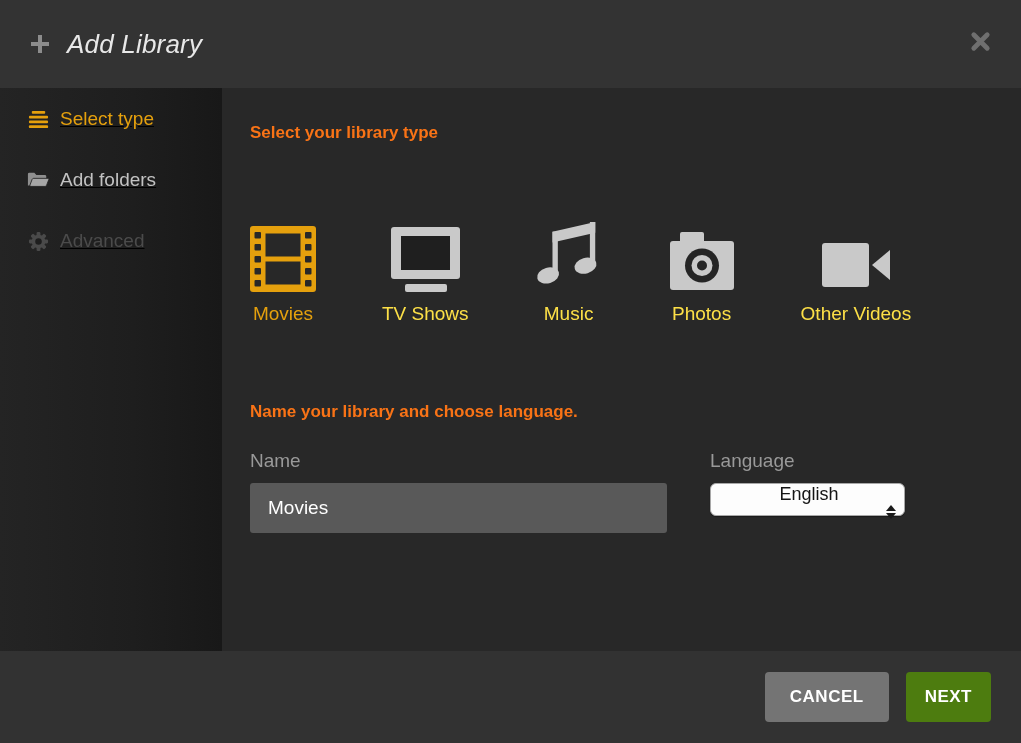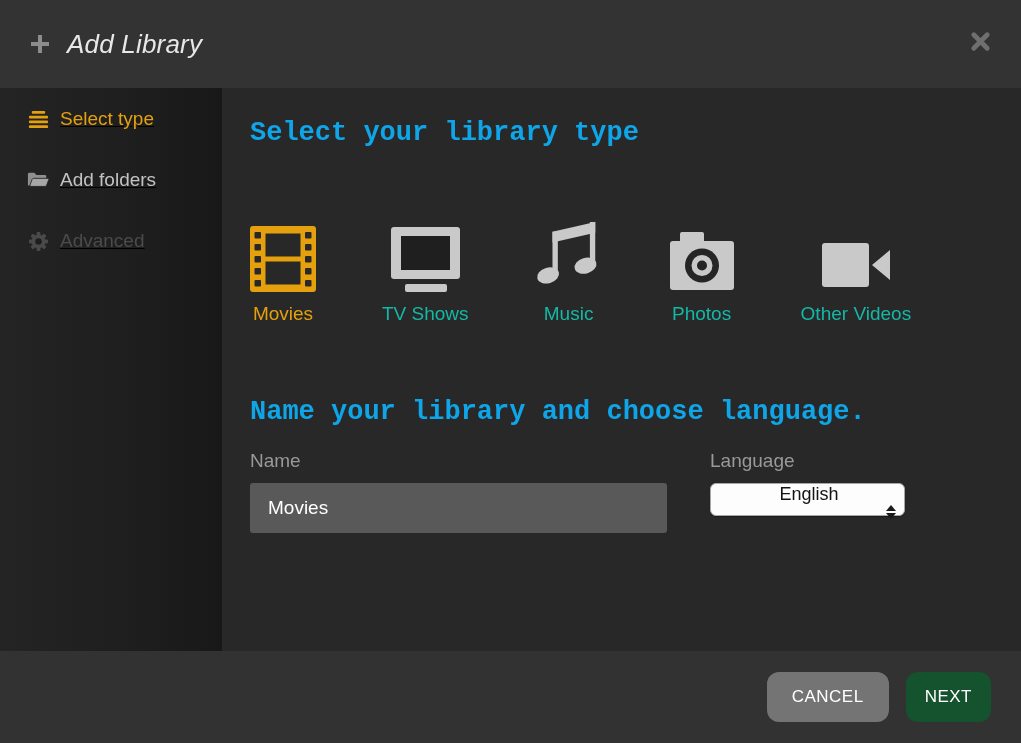--- a/index.html
+++ b/index.html
@@ -32,31 +32,31 @@
   .side-item .ic{width:22px;height:22px;margin-right:11px;display:flex;align-items:center;justify-content:center;flex:0 0 auto;}
   .side-item.active{color:#e5a00d;}
   .side-item.normal{color:#c3c3c3;}
   .side-item.disabled{color:#4b4b4b;cursor:default;}
   
   .main{
     position:absolute;left:222px;top:88px;right:0;bottom:92px;
     padding:0 0 0 28px;box-sizing:border-box;
   }
   .sect-h{
-    margin:0;font-size:27px;font-weight:600;color:#0ea5e9;line-height:28px;font-family:Liberation Mono, monospace;
+    margin:0;font-size:17px;font-weight:600;color:#f97316;line-height:28px;
   }
   .sect-h.first{padding-top:31px;}
   .types{
     display:flex;gap:66px;margin-top:67px;align-items:flex-end;
   }
   .type-item{
     display:flex;flex-direction:column;align-items:center;min-width:66px;cursor:pointer;
   }
   .type-item .tico{height:78px;display:flex;align-items:flex-end;justify-content:center;}
-  .type-item .tlabel{margin-top:10px;font-size:19px;color:#14b8a6;line-height:24px;white-space:nowrap;}
+  .type-item .tlabel{margin-top:10px;font-size:19px;color:#fde047;line-height:24px;white-space:nowrap;}
   .type-item.selected .tlabel{color:#e5a00d;}
   .sect-h.second{margin-top:72px;}
   .fields{display:flex;margin-top:24px;}
   .fgroup{display:flex;flex-direction:column;}
   .fgroup.name{width:417px;margin-right:43px;}
   .flabel{font-size:19px;color:#999999;line-height:22px;margin-bottom:11px;}
   .name-input{
     width:417px;height:50px;box-sizing:border-box;border:none;border-radius:3px;
     background:#595959;color:#ffffff;font-size:19px;padding:0 18px;outline:none;
     font-family:"Liberation Sans","DejaVu Sans",sans-serif;
@@ -71,26 +71,26 @@
   .lang-select .stepper i{display:block;width:0;height:0;border-left:5px solid transparent;border-right:5px solid transparent;}
   .lang-select .stepper .up{border-bottom:6px solid #1a1a1a;}
   .lang-select .stepper .dn{border-top:6px solid #1a1a1a;}
   
   .ftr{
     position:absolute;left:0;right:0;bottom:0;height:92px;background:#323232;
     display:flex;align-items:flex-start;justify-content:flex-end;gap:17px;
     padding:21px 30px 0 0;box-sizing:border-box;
   }
   .btn{
-    height:50px;border:none;border-radius:12px;color:#ffffff;font-weight:400;
+    height:50px;border:none;border-radius:4px;color:#ffffff;font-weight:700;
     font-size:17px;letter-spacing:.5px;display:flex;align-items:center;justify-content:center;
     cursor:pointer;font-family:"Liberation Sans","DejaVu Sans",sans-serif;
   }
   .btn.cancel{background:#747474;padding:0 25px;}
-  .btn.next{background:#14532d;padding:0 19px;}
+  .btn.next{background:#4d7c0f;padding:0 19px;}
 </style>
 </head>
 <body>
 
 <div class="dialog">
 
   <div class="hdr">
     <span class="plus">
       <svg width="24" height="24" viewBox="0 0 24 24">
           <path d="M10 3h4v7h7v4h-7v7h-4v-7H3v-4h7z" fill="#8c8c8c"></path>

